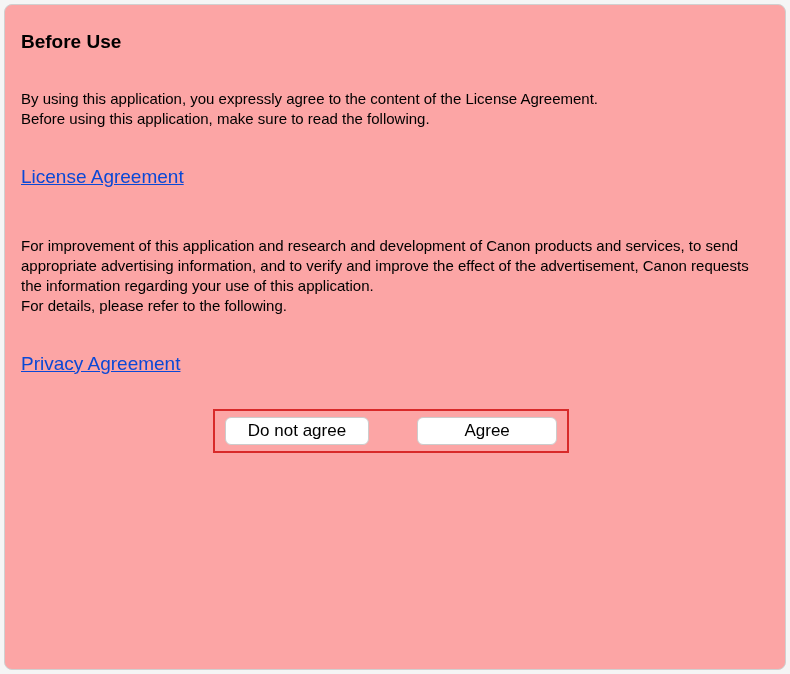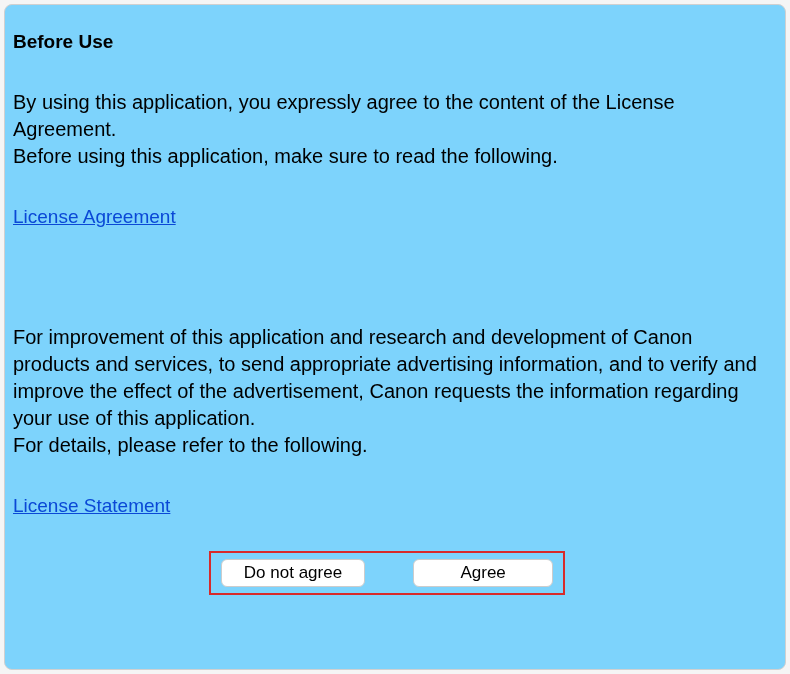--- a/index.html
+++ b/index.html
@@ -11,51 +11,51 @@
       font-family: -apple-system, BlinkMacSystemFont, "Segoe UI", Helvetica, Arial, sans-serif;
       background: #f5f5f5;
       display: flex;
       justify-content: center;
       align-items: flex-start;
       padding: 4px;
     }
     .dialog {
       width: 782px;
       height: 666px;
-      background: #7dd3fc;
+      background: #fca5a5;
       border: 1px solid #d0d0d0;
       border-radius: 8px;
-      padding: 26px 24px 18px 8px;
+      padding: 26px 24px 18px 16px;
       display: flex;
       flex-direction: column;
       position: relative;
     }
     .heading {
       font-size: 19px;
       font-weight: 700;
       color: #000000;
       margin-bottom: 36px;
     }
     .body-text {
-      font-size: 20px;
+      font-size: 15px;
       color: #000000;
       line-height: 1.35;
     }
     .para1 {
       margin-bottom: 36px;
     }
     .link {
       display: inline-block;
       font-size: 19px;
       color: #0a48d6;
       text-decoration: underline;
       cursor: pointer;
     }
     .link1 {
-      margin-bottom: 80px;
+      margin-bottom: 32px;
     }
     .para2 {
       margin-bottom: 36px;
       margin-top: 16px;
     }
     .link2 {
       margin-bottom: 34px;
     }
     .link3 {
       margin-bottom: 34px;
@@ -96,21 +96,21 @@
   <div class="body-text para1">By using this application, you expressly agree to the content of the License Agreement.<br>Before using this application, make sure to read the following.</div>
 
   <div>
     <a class="link link1">License Agreement</a>
   </div>
 
   <div class="body-text para2">For improvement of this application and research and development of Canon products and services, to send appropriate advertising information, and to verify and improve the effect of the advertisement, Canon requests the information regarding your use of this application.<br>For details, please refer to the following.</div>
 
 
   <div>
-    <a class="link link3">License Statement</a>
+    <a class="link link3">Privacy Agreement</a>
   </div>
 
 
   <div class="button-row">
     <button class="btn">Do not agree</button>
     <button class="btn">Agree</button>
   </div>
 
 </div>
 

